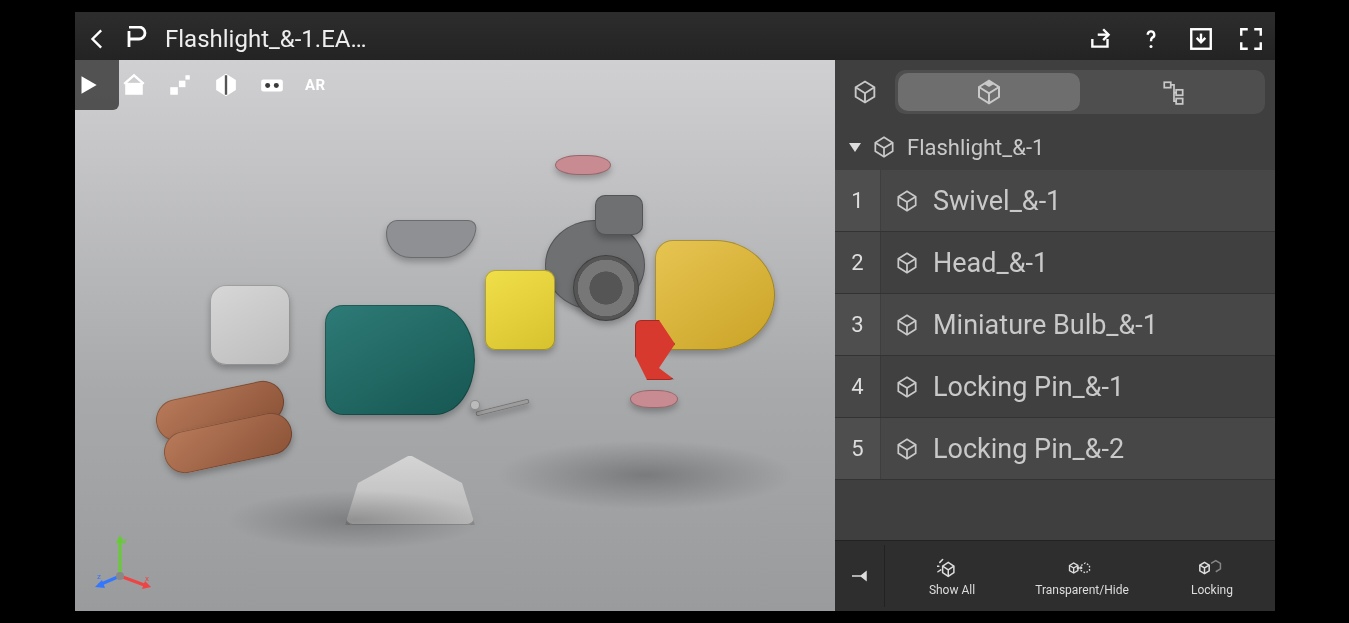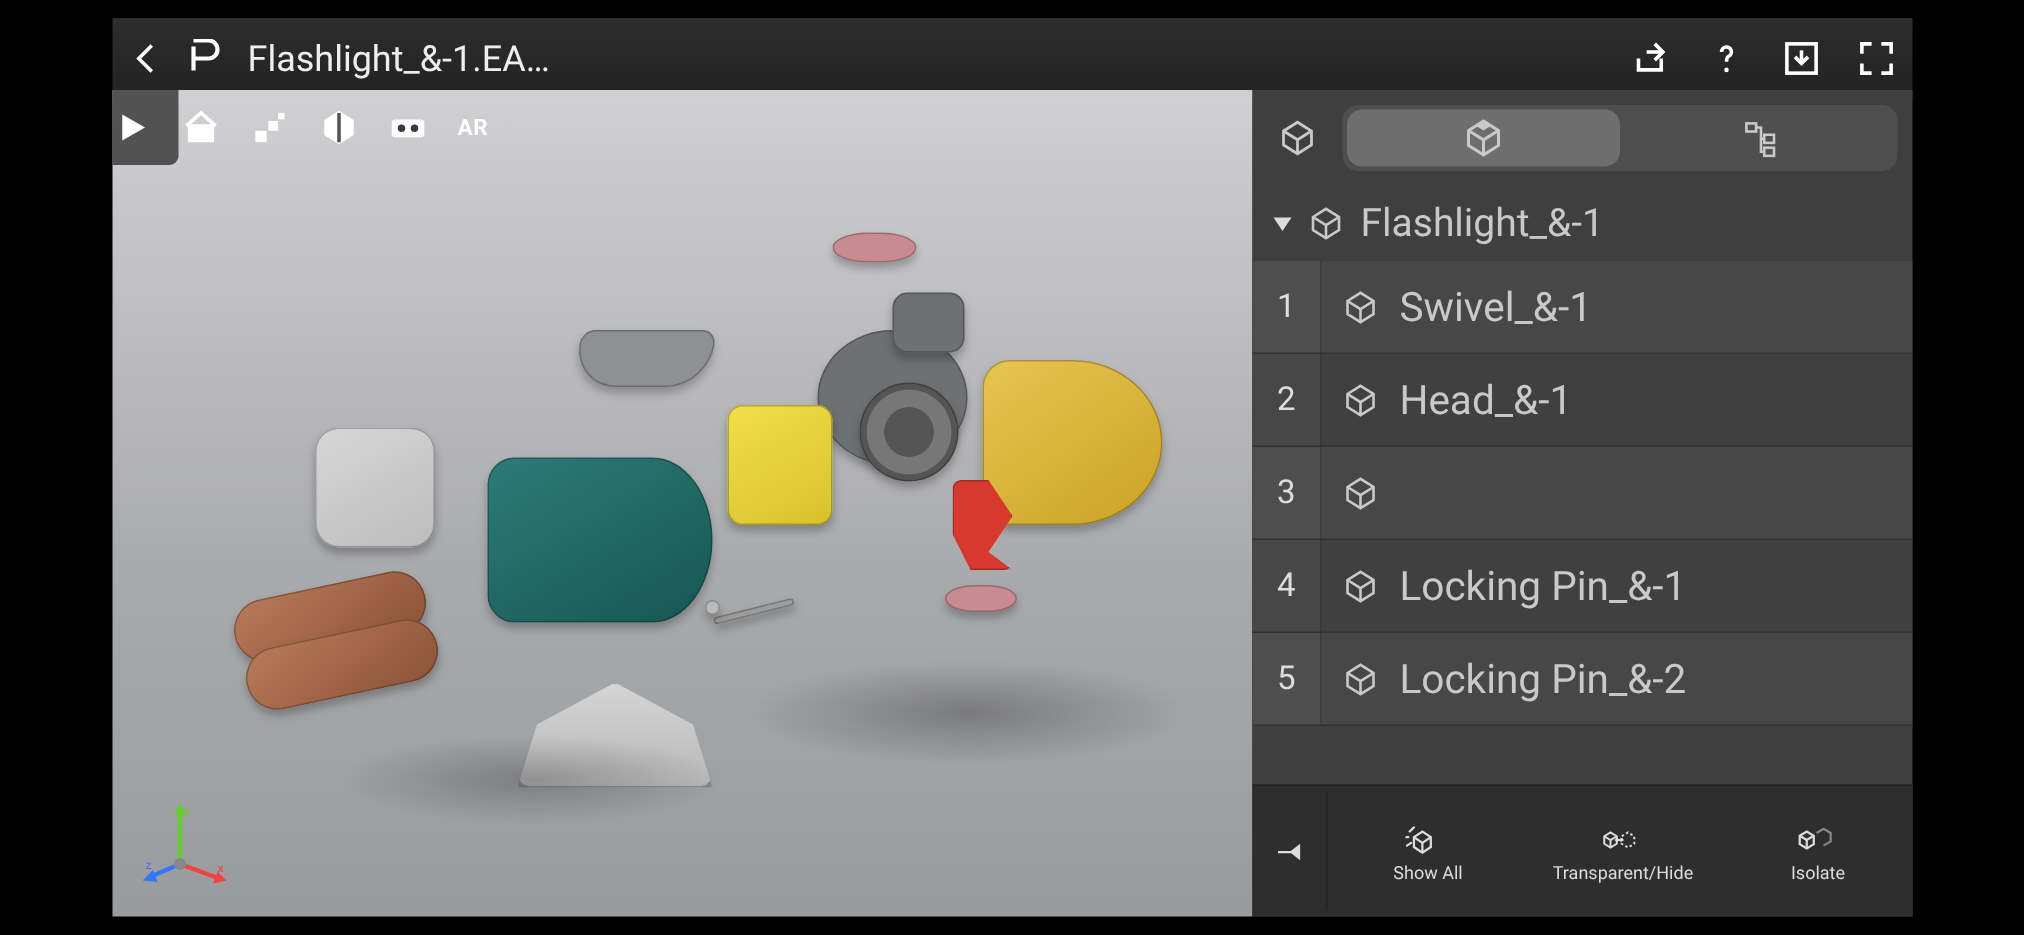--- a/index.html
+++ b/index.html
@@ -22,30 +22,30 @@
   .triad { position: absolute; left: 20px; bottom: 20px; width: 60px; height: 60px; }
   
   .part { position: absolute; border-radius: 6px; box-shadow: 0 4px 6px rgba(0,0,0,.25), inset 0 0 0 1px rgba(0,0,0,.25); }
   
   .panel { position: absolute; right: 0; top: 48px; width: 440px; height: 551px; background: #3f3f3f; color: #cfcfcf; display: flex; flex-direction: column; }
   .panel-tabs { display: flex; align-items: center; padding: 10px 10px 10px 10px; gap: 10px; }
   .cube-left { width: 40px; height: 40px; display:flex; align-items:center; justify-content:center; }
   .seg { flex: 1; display: flex; background: #4e4e4e; border-radius: 10px; overflow: hidden; height: 44px; }
   .seg .segbtn { flex: 1; display:flex; align-items:center; justify-content:center; cursor:pointer; }
   .seg .segbtn.active { background: #6e6e6e; border-radius: 10px; margin: 3px; }
-  .tree-root { display: flex; align-items: center; gap: 10px; padding: 10px 14px; font-size: 26px; color: #c9c9c9; }
+  .tree-root { display: flex; align-items: center; gap: 10px; padding: 10px 14px; font-size: 22px; color: #c9c9c9; }
   .tree-root .tri { width: 0; height: 0; border-left: 6px solid transparent; border-right: 6px solid transparent; border-top: 9px solid #ddd; }
   .rows { flex: 1; overflow-y: auto; }
   .row { display: flex; align-items: center; height: 62px; border-bottom: 1px solid #333; padding-right: 10px; cursor:pointer; }
   .row:nth-child(odd){ background:#474747; }
   .row:nth-child(even){ background:#404040; }
   .row .num { width: 46px; text-align: center; font-size: 22px; color: #ddd; background: rgba(255,255,255,.04); align-self: stretch; display:flex; align-items:center; justify-content:center; border-right:1px solid rgba(0,0,0,.2);}
   .row .cubeicn { width: 40px; display:flex; align-items:center; justify-content:center; margin: 0 6px; }
   .row .label { font-size: 27px; color: #c9c9c9; }
-  .panel-bottom { height: 88px; background: #2e2e2e; border-top: 1px solid #222; display: flex; align-items: center; padding: 4px 0; gap: 4px; }
+  .panel-bottom { height: 71px; background: #2e2e2e; border-top: 1px solid #222; display: flex; align-items: center; padding: 4px 0; gap: 4px; }
   .pin { width: 50px; height: 100%; display:flex; align-items:center; justify-content:center; border-right:1px solid #222; cursor:pointer;}
   .act { flex:1; display:flex; flex-direction:column; align-items:center; justify-content:center; gap:2px; color:#ddd; font-size:12px; cursor:pointer; padding:0 2px;}
   .act svg { width:30px; height:26px; stroke:#ddd; fill:none; stroke-width:1.6; } 
   
   .rows::-webkit-scrollbar{width:10px;} .rows::-webkit-scrollbar-thumb{background:#666;border-radius:5px;} .rows::-webkit-scrollbar-track{background:#333;}
   .cube-svg { stroke:#c9c9c9; fill:none; stroke-width:1.6; }
 </style>
 </head>
 <body>
 
@@ -222,20 +222,21 @@
         <span class="label">Head_&amp;-1</span>
       </div>
       <div class="row">
         <span class="num">3</span>
         <span class="cubeicn">
             <svg class="cube-svg" width="26" height="26" viewBox="0 0 24 24">
               <path d="M4 8l8-5 8 5v8l-8 5-8-5z"></path>
               <path d="M4 8l8 5 8-5M12 13v8"></path>
             </svg>
           </span>
+        <span class="label">Miniature Bulb_&amp;-1</span>
       </div>
       <div class="row">
         <span class="num">4</span>
         <span class="cubeicn">
             <svg class="cube-svg" width="26" height="26" viewBox="0 0 24 24">
               <path d="M4 8l8-5 8 5v8l-8 5-8-5z"></path>
               <path d="M4 8l8 5 8-5M12 13v8"></path>
             </svg>
           </span>
         <span class="label">Locking Pin_&amp;-1</span>
@@ -276,17 +277,17 @@
             <polygon points="14,10 11,12 14,14" fill="#ddd" stroke="none"></polygon>
           </svg>
         <span>Transparent/Hide</span>
       </div>
       <div class="act">
         <svg viewBox="0 0 32 24">
             <path d="M3 9l5-3 5 3v6l-5 3-5-3z"></path>
             <path d="M3 9l5 3 5-3M8 12v6"></path>
             <path d="M15 7l5-3 5 3v6l-5 3" stroke-opacity=".5"></path>
           </svg>
-        <span>Isolate</span>
+        <span>Locking</span>
       </div>
     </div>
   </div>
 </div>
 
 </body></html>

